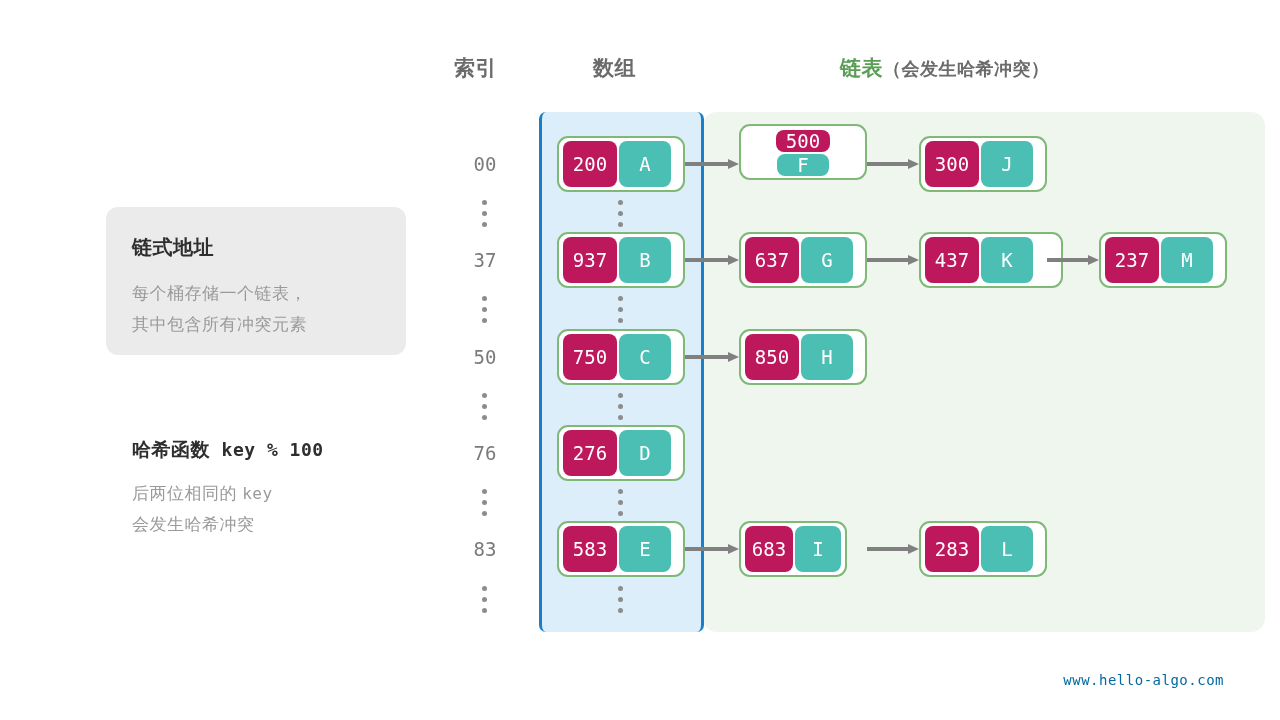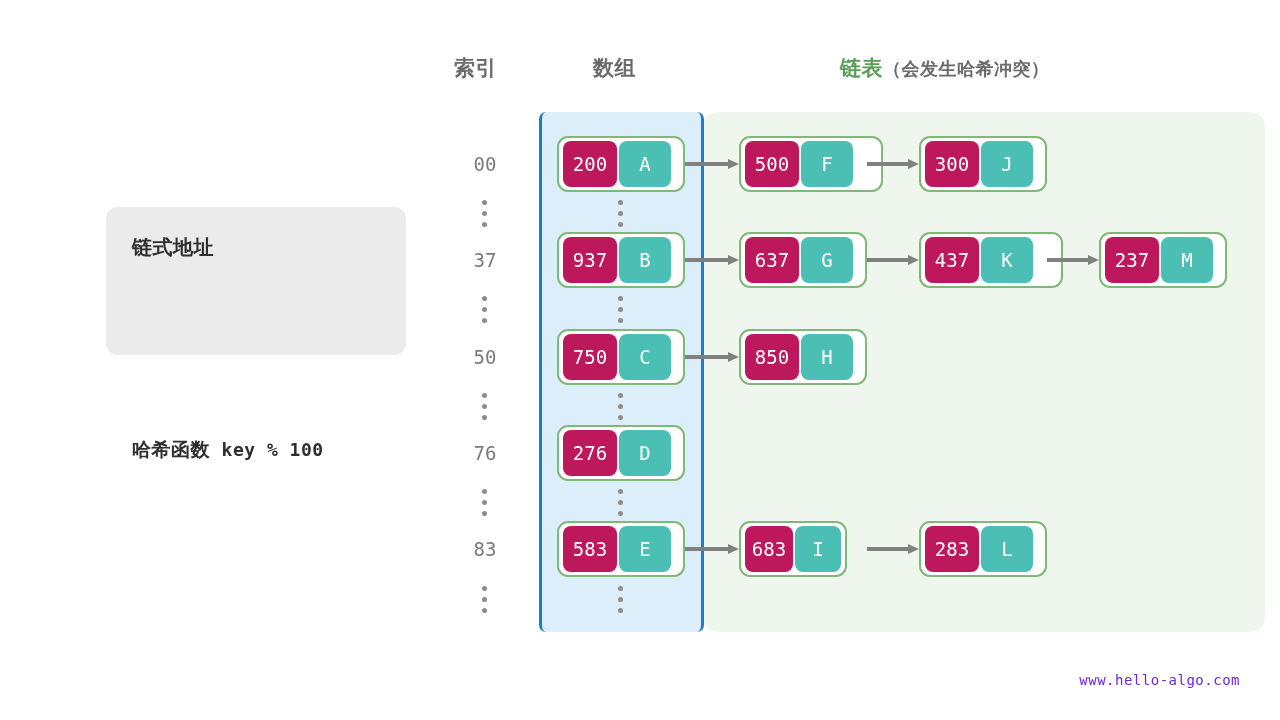--- a/index.html
+++ b/index.html
@@ -203,56 +203,64 @@
     width: 0;
     height: 0;
     border-top: 5px solid transparent;
     border-bottom: 5px solid transparent;
     border-left: 11px solid #808080;
   }
 
   
   .watermark {
     position: absolute;
-    right: 40px;
+    right: 56px;
     top: 672px;
     font-family: "DejaVu Sans Mono", "Liberation Mono", monospace;
     font-size: 14px;
-    color: #6d28d9;
+    color: #0369a1;
     letter-spacing: .5px;
   }
 </style>
 </head>
 <body>
 
 <div class="stage">
 
   <div class="hdr hdr-index">索引</div>
   <div class="hdr hdr-array">数组</div>
   <div class="hdr hdr-list"><span>链表</span><span class="sub">（会发生哈希冲突）</span></div>
 
   <div class="info-card"></div>
   <div class="info-card-title">链式地址</div>
+  <div class="info-card-body">
+    <div>每个桶存储一个链表，</div>
+    <div>其中包含所有冲突元素</div>
+  </div>
 
   <div class="hash-title"><span>哈希函数</span>&nbsp;&nbsp;<span class="mono">key % 100</span></div>
+  <div class="hash-body">
+    <div><span>后两位相同的</span>&nbsp;<span class="mono">key</span></div>
+    <div>会发生哈希冲突</div>
+  </div>
 
   <div class="list-panel"></div>
   <div class="array-panel"></div>
 
   <div id="rows-layer">
       <div class="row-index" style="top: 136px;">00</div>
       <div class="node" style="left: 509px; top: 136px; width: 128px;">
         <div class="key">200</div>
         <div class="val">A</div>
       </div>
       <div class="arrow" style="left: 637px; top: 159px; width: 54px;">
         <div class="shaft" style="width: 43px;"></div>
         <div class="head" style="left: 43px;"></div>
       </div>
-      <div class="node" style="left: 691px; top: 136px; width: 144px;">
+      <div class="node" style="left: 691px; top: 124px; width: 128px; flex-direction: column;">
         <div class="key">500</div>
         <div class="val">F</div>
       </div>
       <div class="arrow" style="left: 819px; top: 159px; width: 52px;">
         <div class="shaft" style="width: 41px;"></div>
         <div class="head" style="left: 41px;"></div>
       </div>
       <div class="node" style="left: 871px; top: 136px; width: 128px;">
         <div class="key">300</div>
         <div class="val">J</div>

